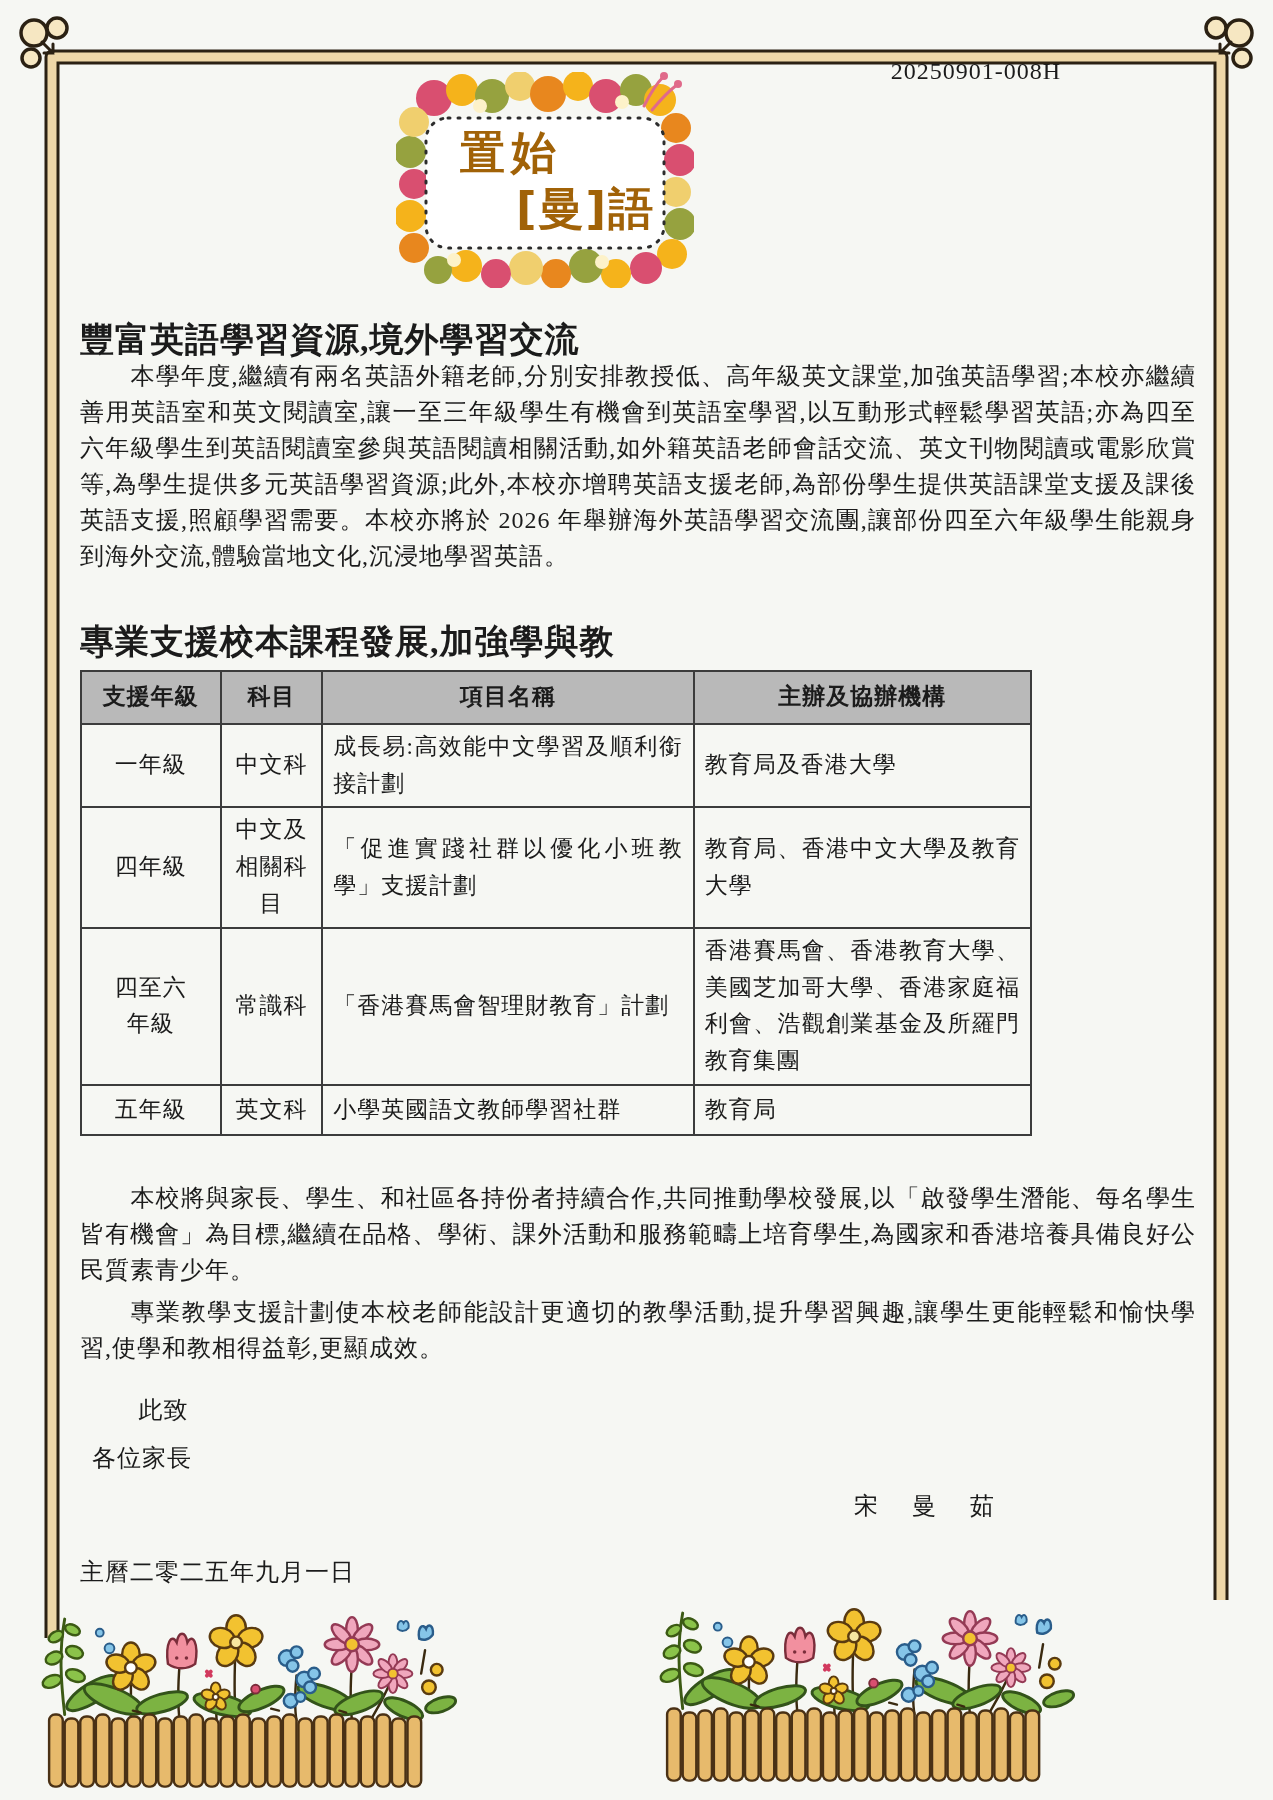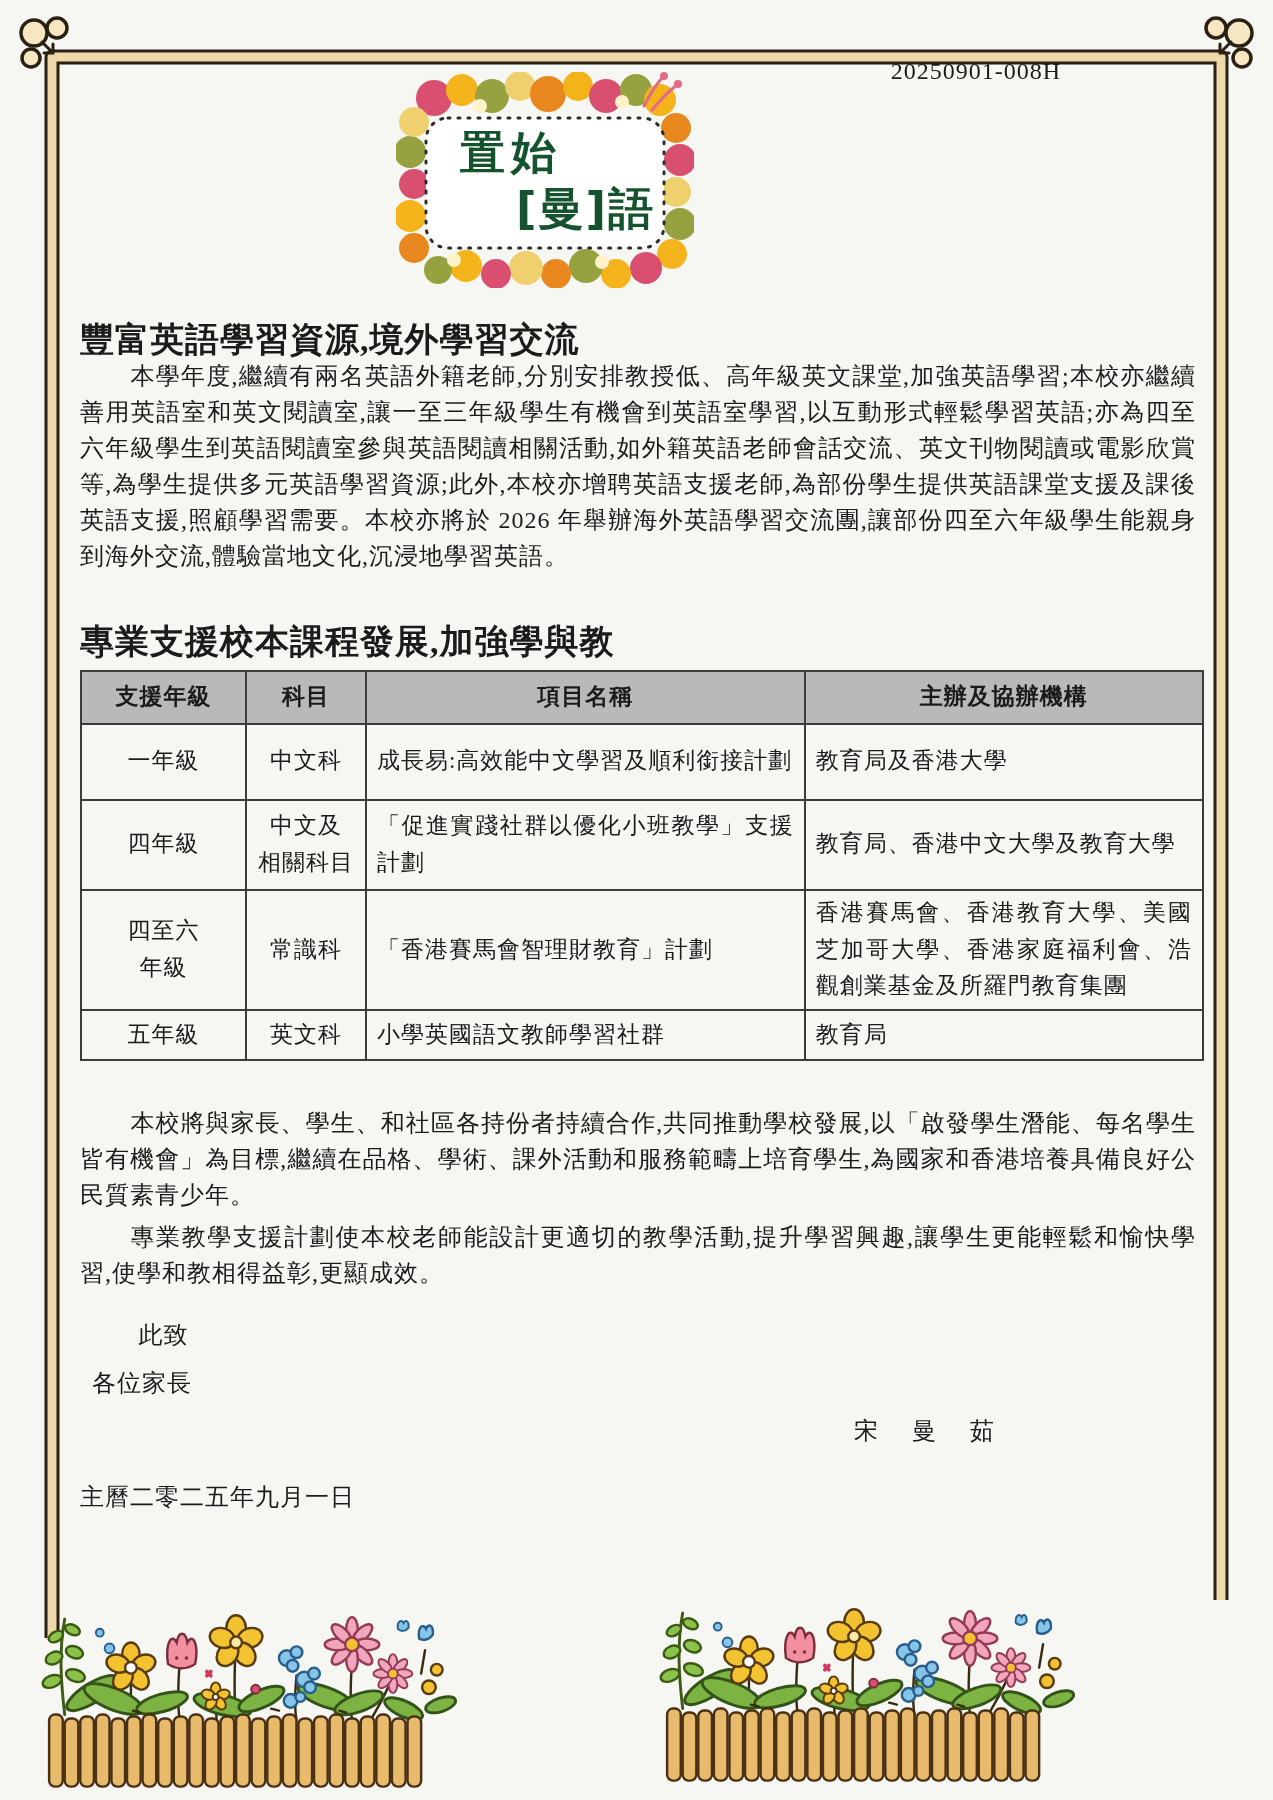--- a/index.html
+++ b/index.html
@@ -11,35 +11,35 @@
   .frame-svg{position:absolute;left:0;top:0;width:1273px;height:1800px;}
   .ref-number{
     position:absolute;top:58px;right:212px;
     font-size:24px;letter-spacing:1px;font-family:"Liberation Serif",serif;
   }
   
   .badge{position:absolute;left:396px;top:72px;width:298px;height:216px;}
   .badge svg{position:absolute;left:0;top:0;width:100%;height:100%;}
   .badge-t1,.badge-t2{
     position:absolute;font-family:"DejaVu Sans","Liberation Sans",sans-serif;
-    font-weight:900;font-size:45px;color:#14532d;letter-spacing:6px;line-height:1;
+    font-weight:900;font-size:45px;color:#a16207;letter-spacing:6px;line-height:1;
   }
   .badge-t1{left:64px;top:58px;}
   .badge-t2{left:120px;top:114px;letter-spacing:2px;}
   
   .content{
     position:absolute;left:80px;top:322px;width:1116px;
     font-size:24px;line-height:36px;letter-spacing:1px;text-align:justify;
   }
   .sec-heading{font-weight:bold;font-size:34px;margin:0;}
   .para{margin:0;text-indent:2.1em;}
   .gap-lg{margin-top:50px;}
   .gap-sm{margin-top:6px;}
   
-  table.support{border-collapse:collapse;width:1124px;margin-top:10px;font-size:23px;}
+  table.support{border-collapse:collapse;width:952px;margin-top:10px;font-size:23px;}
   table.support th,table.support td{border:2px solid #3c3c3c;line-height:1.6;}
   table.support th{background:#b9b9b9;font-weight:bold;text-align:center;padding:7px 2px;}
   td.c-center{text-align:center;padding:4px 2px;white-space:pre-line;}
   td.c-left{text-align:left;padding:4px 10px;white-space:pre-line;text-align:justify;}
   tr.r1{height:76px;} tr.r2{height:90px;} tr.r3{height:116px;} tr.r4{height:50px;}
   
   .salute{margin:8px;margin-top:26px;text-indent:2.1em;}
   .recipient{margin:12px;}
   .sig-row{
     display:flex;justify-content:flex-end;align-items:flex-end;

